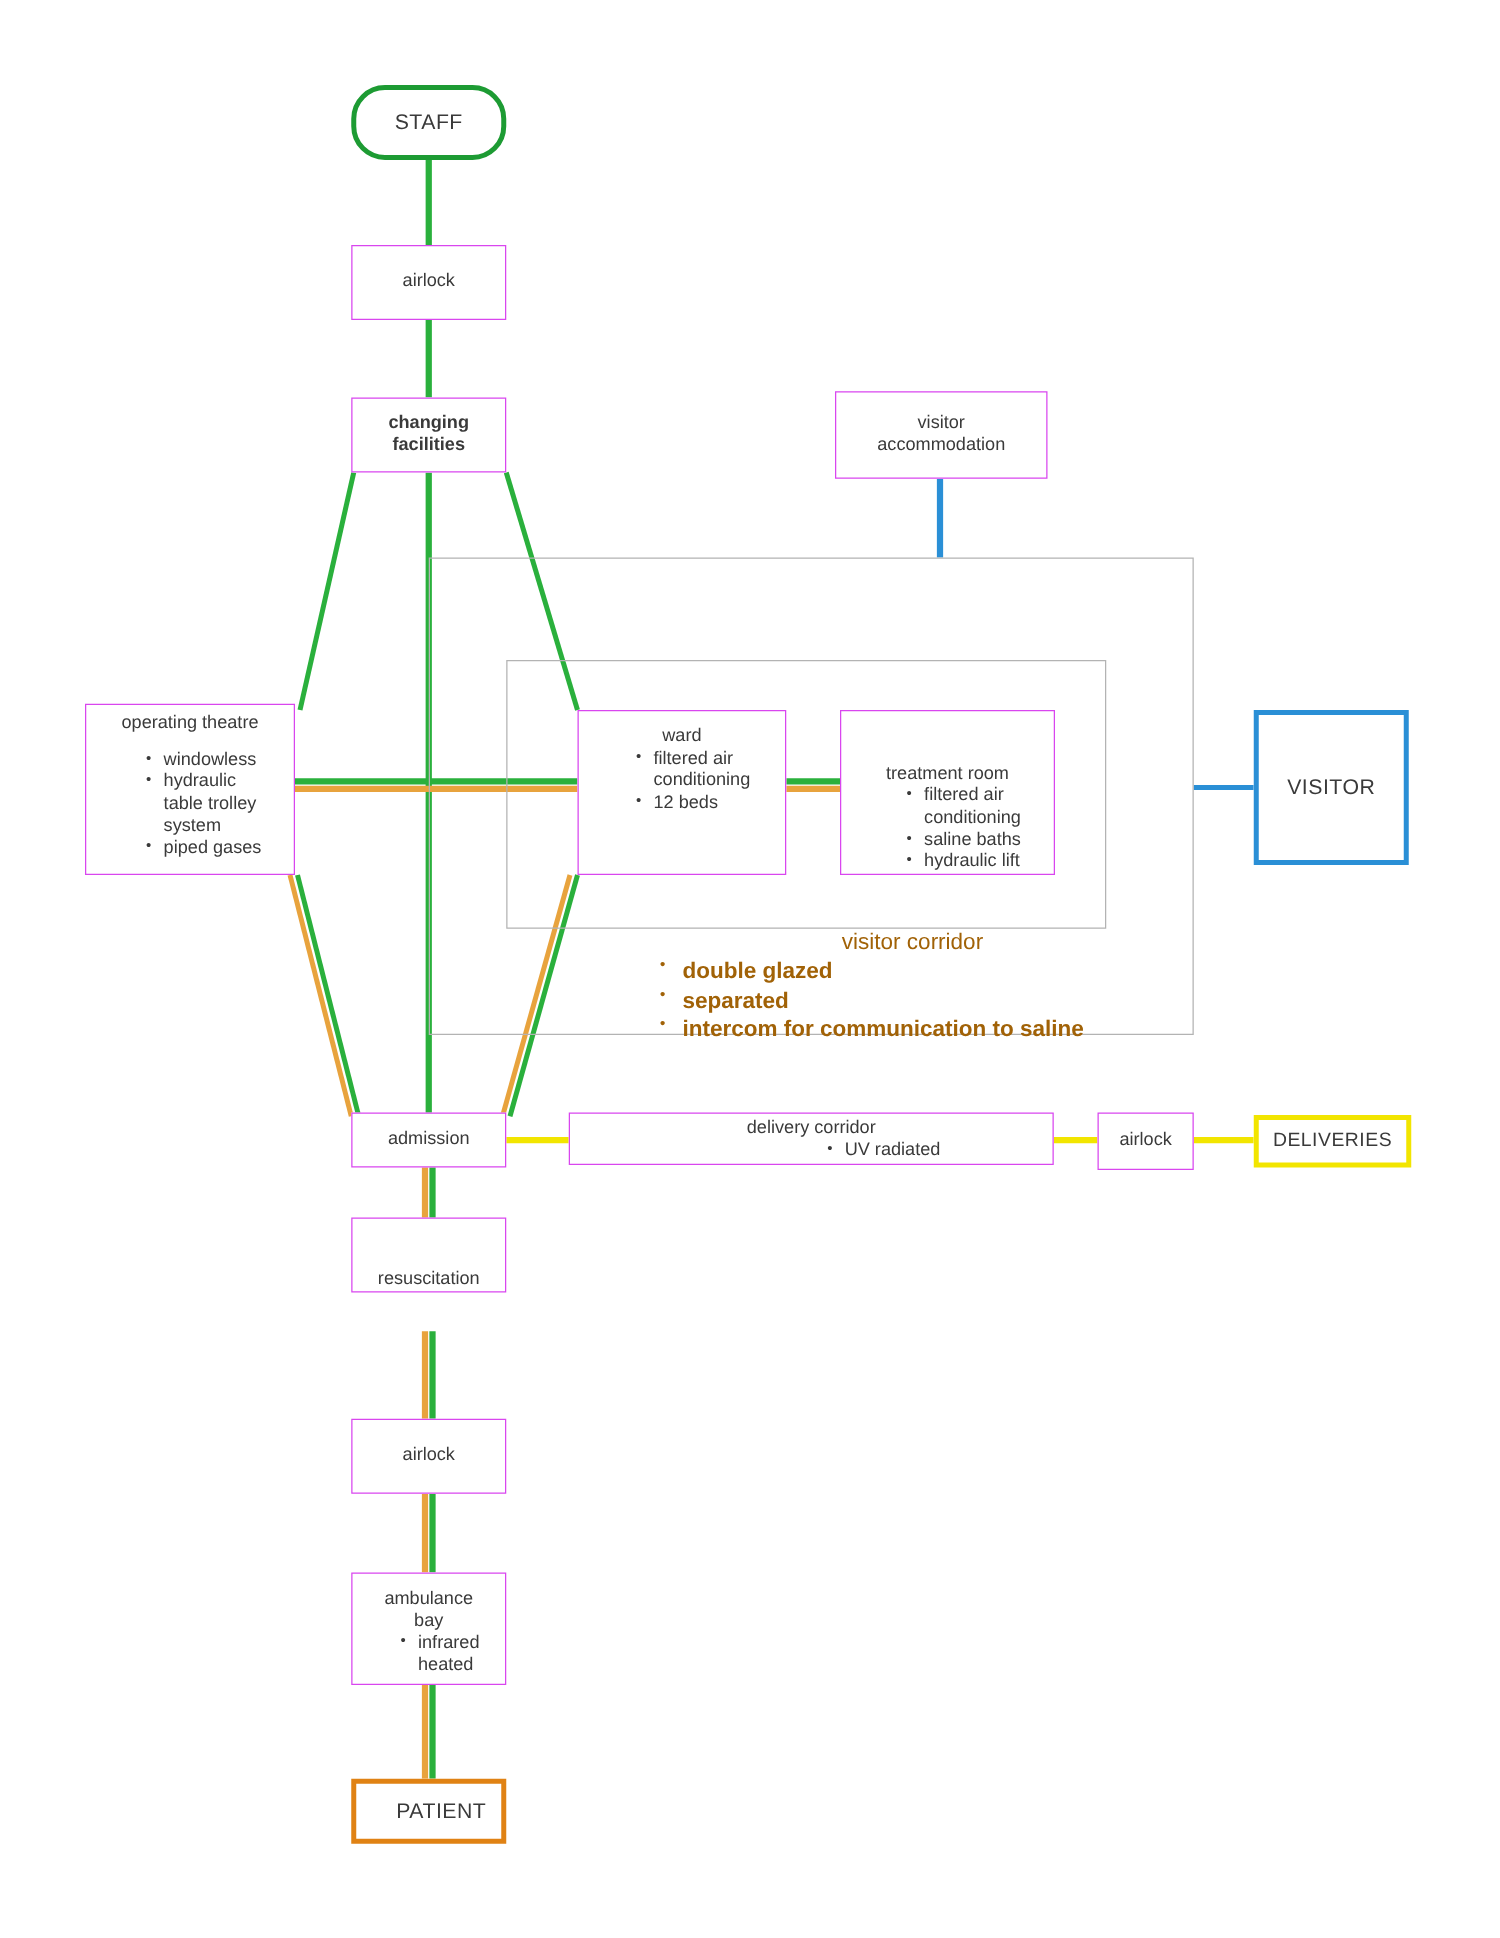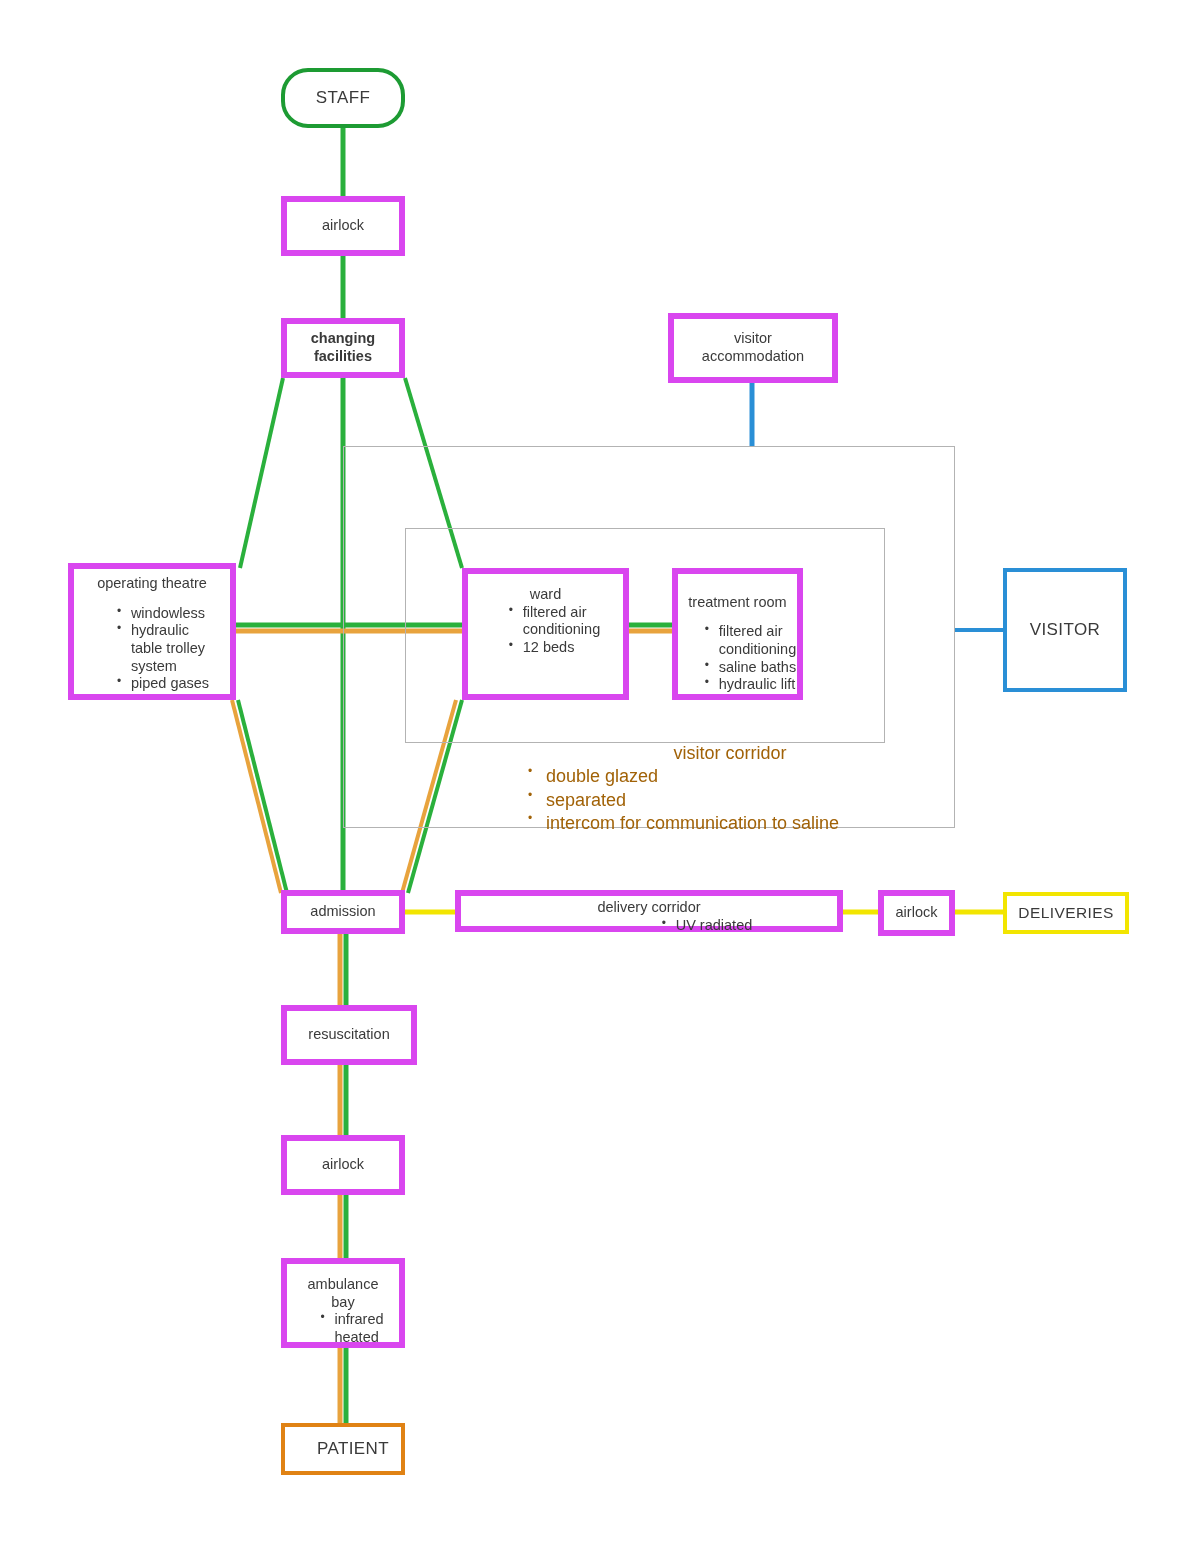--- a/index.html
+++ b/index.html
@@ -21,21 +21,21 @@
     position: absolute;
     left: 0; top: 0;
     width: 1200px;
     height: 1550px;
     pointer-events: none;
   }
   .node {
     position: absolute;
     box-sizing: border-box;
     background: #ffffff;
-    border: 6px solid #d946ef;
+    border: 1px solid #d946ef;
     color: #3a3a3a;
     display: flex;
     flex-direction: column;
     align-items: center;
     justify-content: center;
     text-align: center;
     font-size: 14.5px;
     line-height: 1.22;
     z-index: 3;
   }
@@ -89,20 +89,21 @@
     color: #a16207;
   }
   .corridor-label .title {
     display: block;
     text-align: center;
   }
   .corridor-label ul {
     list-style: none;
     margin: 0;
     padding: 0;
+    font-weight: bold;
   }
   .corridor-label ul li {
     position: relative;
     padding-left: 26px;
   }
   .corridor-label ul li:before {
     content: "\2022";
     position: absolute;
     left: 8px;
     top: -1px;
@@ -197,21 +198,21 @@
 
   <div class="node" style="left:462px; top:568px; width:167px; height:132px; justify-content:flex-start; padding-top:12px;">
     <span class="title">ward</span>
     <ul style="padding-left:14px;">
       <li>filtered air
 conditioning</li>
       <li>12 beds</li>
     </ul>
   </div>
 
-  <div class="node" style="left:672px; top:568px; width:131px; height:132px; justify-content:space-between; padding-top:20px;">
+  <div class="node" style="left:672px; top:568px; width:172px; height:132px; justify-content:flex-end; padding-top:20px;">
     <span class="title">treatment room</span>
     <ul style="padding-left:22px;">
       <li>filtered air
 conditioning</li>
       <li>saline baths</li>
       <li>hydraulic lift</li>
     </ul>
   </div>
 
   <div class="node endpoint ep-visitor" style="left:1003px; top:568px; width:124px; height:124px;">
@@ -230,21 +231,21 @@
   </div>
 
   <div class="node" style="left:878px; top:890px; width:77px; height:46px;">
     <span class="title">airlock</span>
   </div>
 
   <div class="node endpoint ep-deliveries" style="left:1003px; top:892px; width:126px; height:42px; font-size:15.5px;">
     <span class="title">DELIVERIES</span>
   </div>
 
-  <div class="node" style="left:281px; top:1005px; width:136px; height:60px;">
+  <div class="node" style="left:281px; top:974px; width:124px; height:60px;justify-content:flex-end;">
     <span class="title">resuscitation</span>
   </div>
 
   <div class="node" style="left:281px; top:1135px; width:124px; height:60px;">
     <span class="title">airlock</span>
   </div>
 
   <div class="node" style="left:281px; top:1258px; width:124px; height:90px; justify-content:flex-start; padding-top:12px;">
     <span class="title">ambulance
 bay</span>

